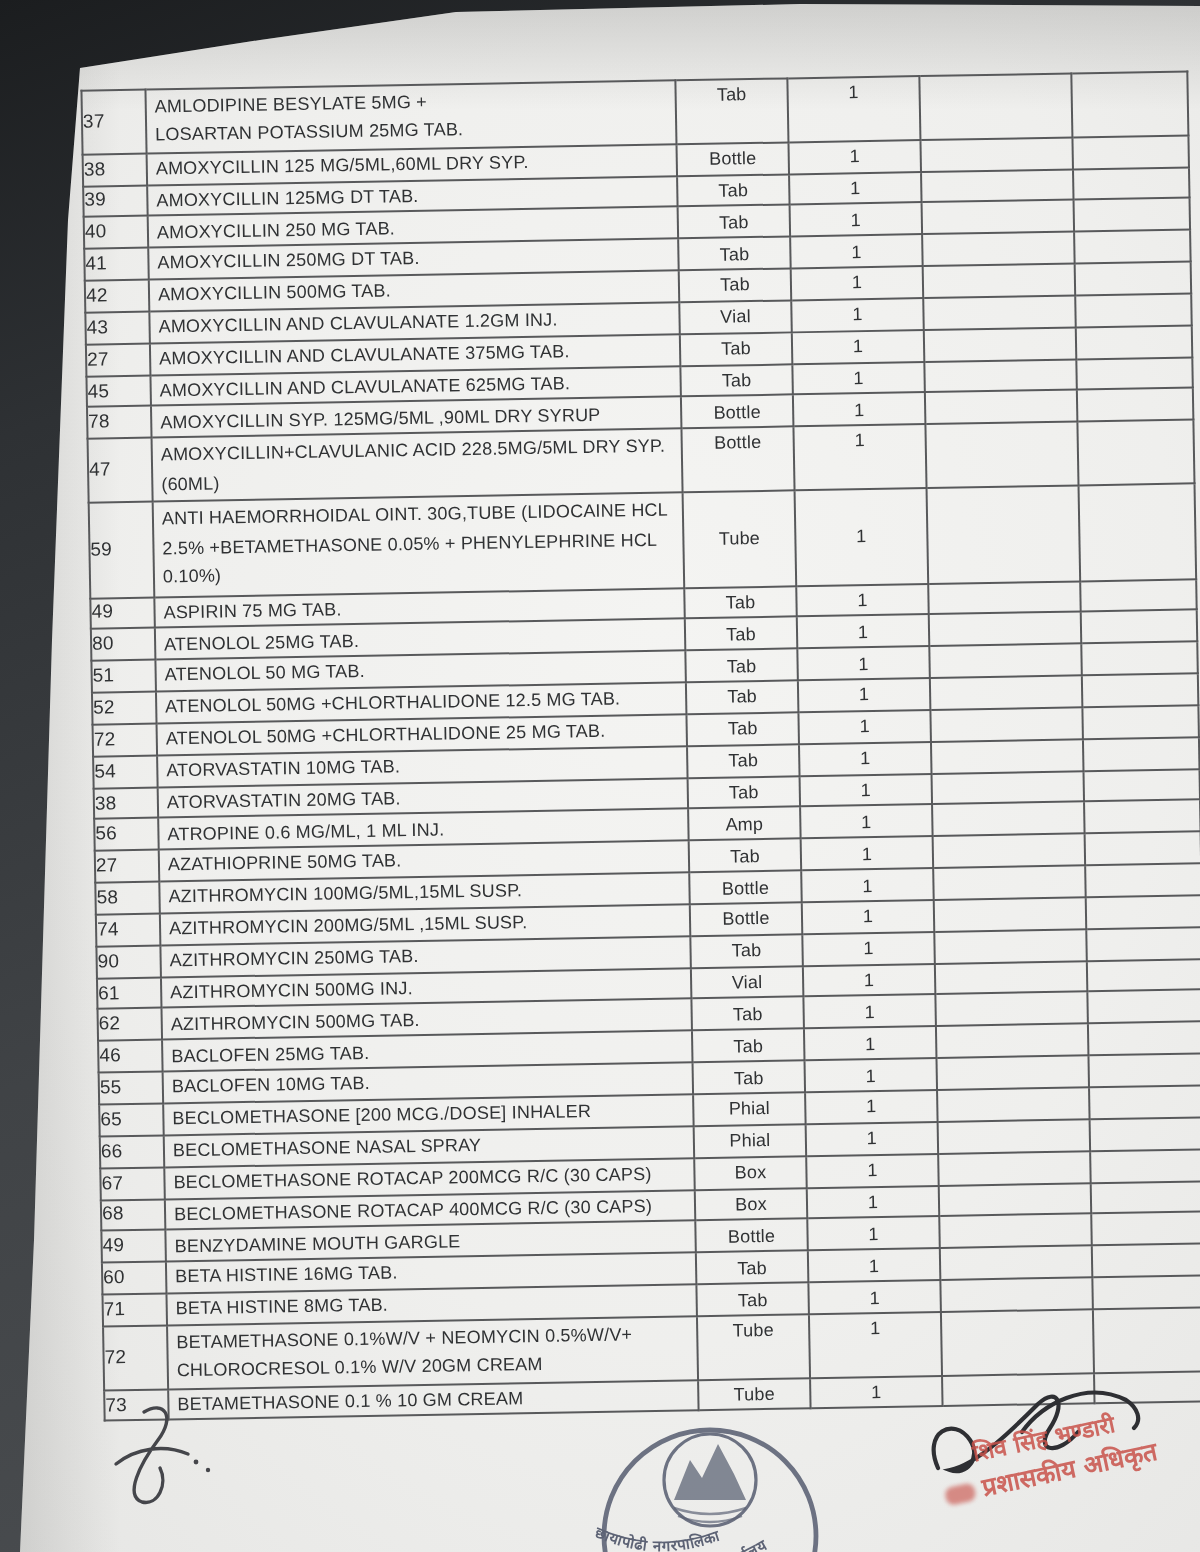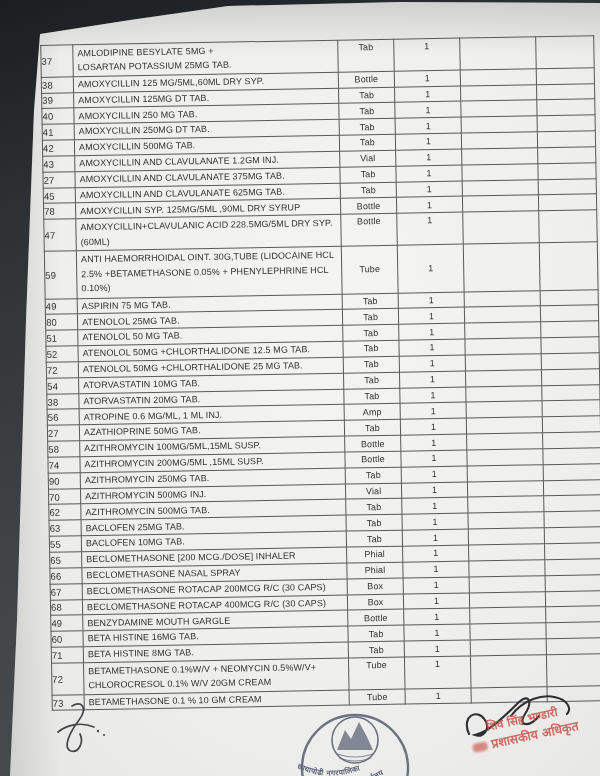--- a/index.html
+++ b/index.html
@@ -248,37 +248,37 @@
   </tr>
       <tr style="height: 15.85px;">
     <td class="c-sn">90</td>
     <td class="c-name">AZITHROMYCIN 250MG TAB.</td>
     <td class="c-unit">Tab</td>
     <td class="c-qty">1</td>
     <td class="c-e1"></td>
     <td class="c-e2"></td>
   </tr>
       <tr style="height: 15.85px;">
-    <td class="c-sn">70</td>
+    <td class="c-sn">61</td>
     <td class="c-name">AZITHROMYCIN 500MG INJ.</td>
     <td class="c-unit">Vial</td>
     <td class="c-qty">1</td>
     <td class="c-e1"></td>
     <td class="c-e2"></td>
   </tr>
       <tr style="height: 15.85px;">
     <td class="c-sn">62</td>
     <td class="c-name">AZITHROMYCIN 500MG TAB.</td>
     <td class="c-unit">Tab</td>
     <td class="c-qty">1</td>
     <td class="c-e1"></td>
     <td class="c-e2"></td>
   </tr>
       <tr style="height: 15.85px;">
-    <td class="c-sn">63</td>
+    <td class="c-sn">46</td>
     <td class="c-name">BACLOFEN 25MG TAB.</td>
     <td class="c-unit">Tab</td>
     <td class="c-qty">1</td>
     <td class="c-e1"></td>
     <td class="c-e2"></td>
   </tr>
       <tr style="height: 15.85px;">
     <td class="c-sn">55</td>
     <td class="c-name">BACLOFEN 10MG TAB.</td>
     <td class="c-unit">Tab</td>

